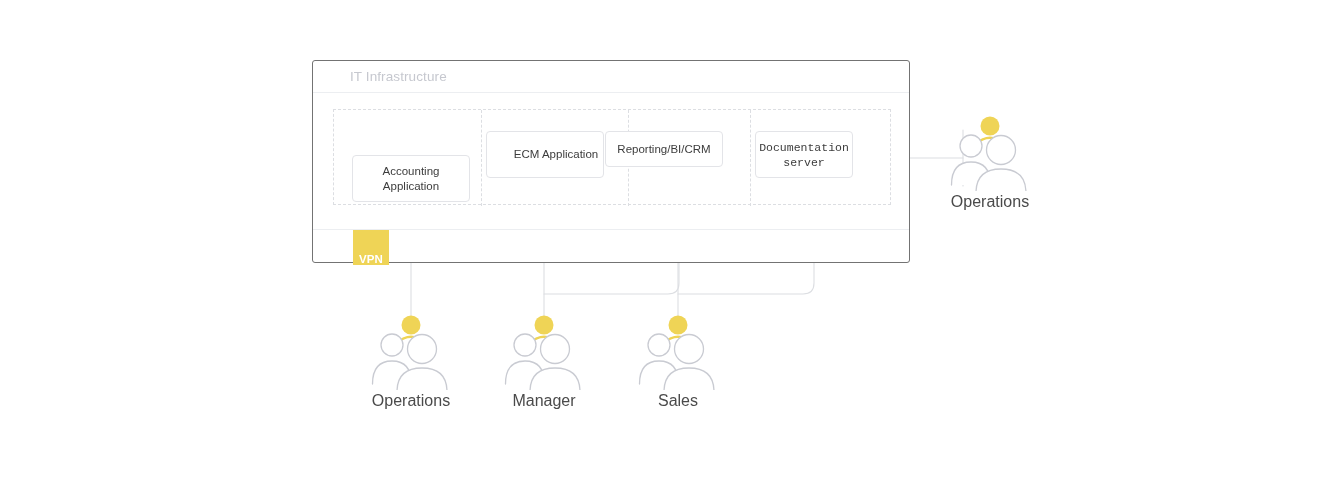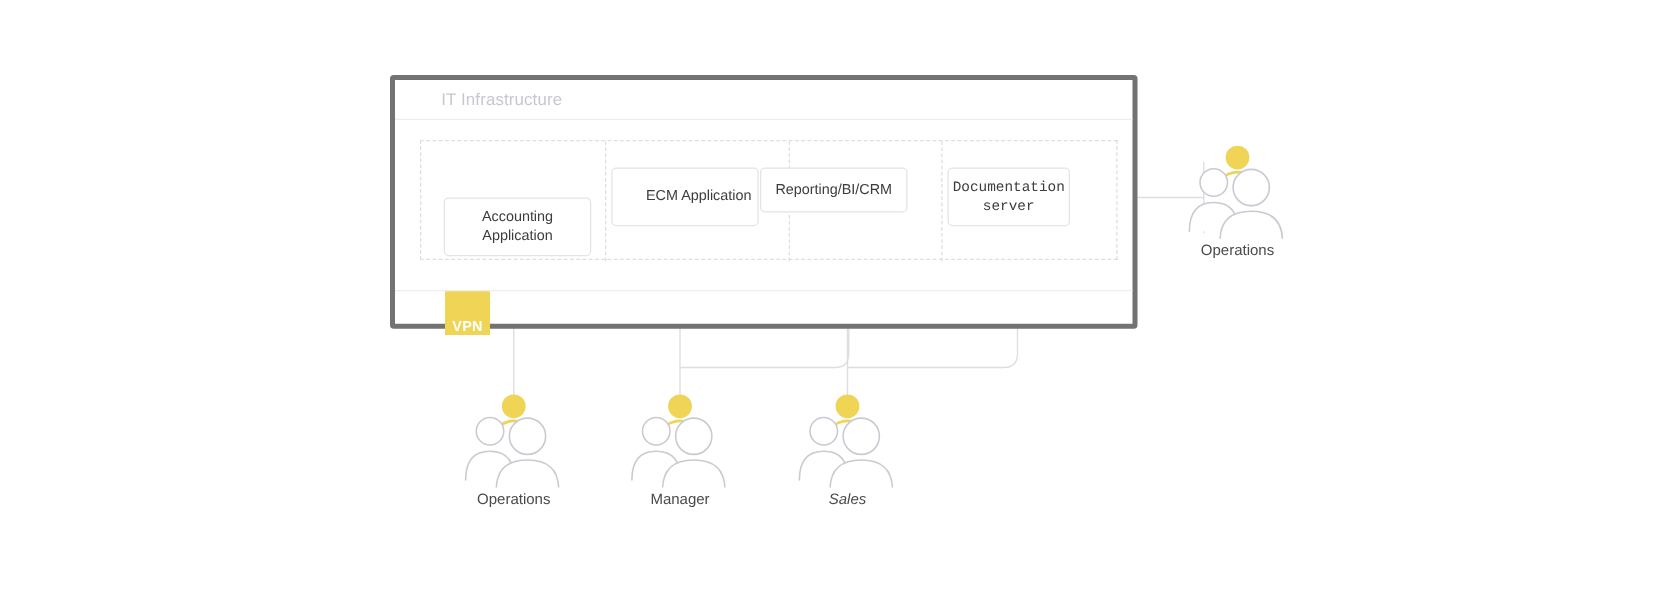--- a/index.html
+++ b/index.html
@@ -30,21 +30,21 @@
     height: 478px;
     overflow: visible;
     pointer-events: none;
   }
   .it-container {
     position: absolute;
     left: 312px;
     top: 60px;
     width: 598px;
     height: 203px;
-    border: 4px solid #737373;
+    border: 1px solid #737373;
     border-radius: 3px;
     background: #ffffff;
     box-sizing: border-box;
   }
   .it-header {
     position: absolute;
     left: 0;
     top: 0;
     width: 100%;
     height: 32px;
@@ -117,21 +117,21 @@
     font-weight: bold;
     color: #ffffff;
     letter-spacing: 0.2px;
   }
   .actor {
     position: absolute;
     width: 110px;
     text-align: center;
   }
   .actor-label {
-    font-size: 12px;
+    font-size: 16px;
     color: #4a4a4a;
     margin-top: 2px;
     white-space: nowrap;
   }
   .actor-icon {
     width: 110px;
     height: 78px;
     display: block;
   }
 </style>
@@ -218,21 +218,21 @@
       <circle cx="55" cy="13" r="9.5" fill="#efd456"></circle>
       <path d="M40.5,31 Q55,18.5 69.5,31" fill="none" stroke="#efd456" stroke-width="2.2" stroke-linecap="round"></path>
       <circle cx="36" cy="33" r="11" fill="#ffffff" stroke="#c9cbd2" stroke-width="1.3"></circle>
       <path d="M16.5,72 Q16.5,49 36,49 Q55.5,49 55.5,72" fill="#ffffff" stroke="#c9cbd2" stroke-width="1.3" stroke-linecap="round"></path>
       <circle cx="66" cy="37" r="14.5" fill="#ffffff" stroke="#c9cbd2" stroke-width="1.3"></circle>
       <path d="M41,80 Q41,56 66,56 Q91,56 91,80" fill="#ffffff" stroke="#c9cbd2" stroke-width="1.3" stroke-linecap="round"></path>
     </svg>
     <div class="actor-label">Manager</div>
   </div>
 
-  <div class="actor" style="left:623px; top:312px;font-style:italic;">
+  <div class="actor" style="left:623px; top:312px;">
     <svg class="actor-icon" viewBox="0 0 110 78" xmlns="http://www.w3.org/2000/svg">
       <circle cx="55" cy="13" r="9.5" fill="#efd456"></circle>
       <path d="M40.5,31 Q55,18.5 69.5,31" fill="none" stroke="#efd456" stroke-width="2.2" stroke-linecap="round"></path>
       <circle cx="36" cy="33" r="11" fill="#ffffff" stroke="#c9cbd2" stroke-width="1.3"></circle>
       <path d="M16.5,72 Q16.5,49 36,49 Q55.5,49 55.5,72" fill="#ffffff" stroke="#c9cbd2" stroke-width="1.3" stroke-linecap="round"></path>
       <circle cx="66" cy="37" r="14.5" fill="#ffffff" stroke="#c9cbd2" stroke-width="1.3"></circle>
       <path d="M41,80 Q41,56 66,56 Q91,56 91,80" fill="#ffffff" stroke="#c9cbd2" stroke-width="1.3" stroke-linecap="round"></path>
     </svg>
     <div class="actor-label">Sales</div>
   </div>

